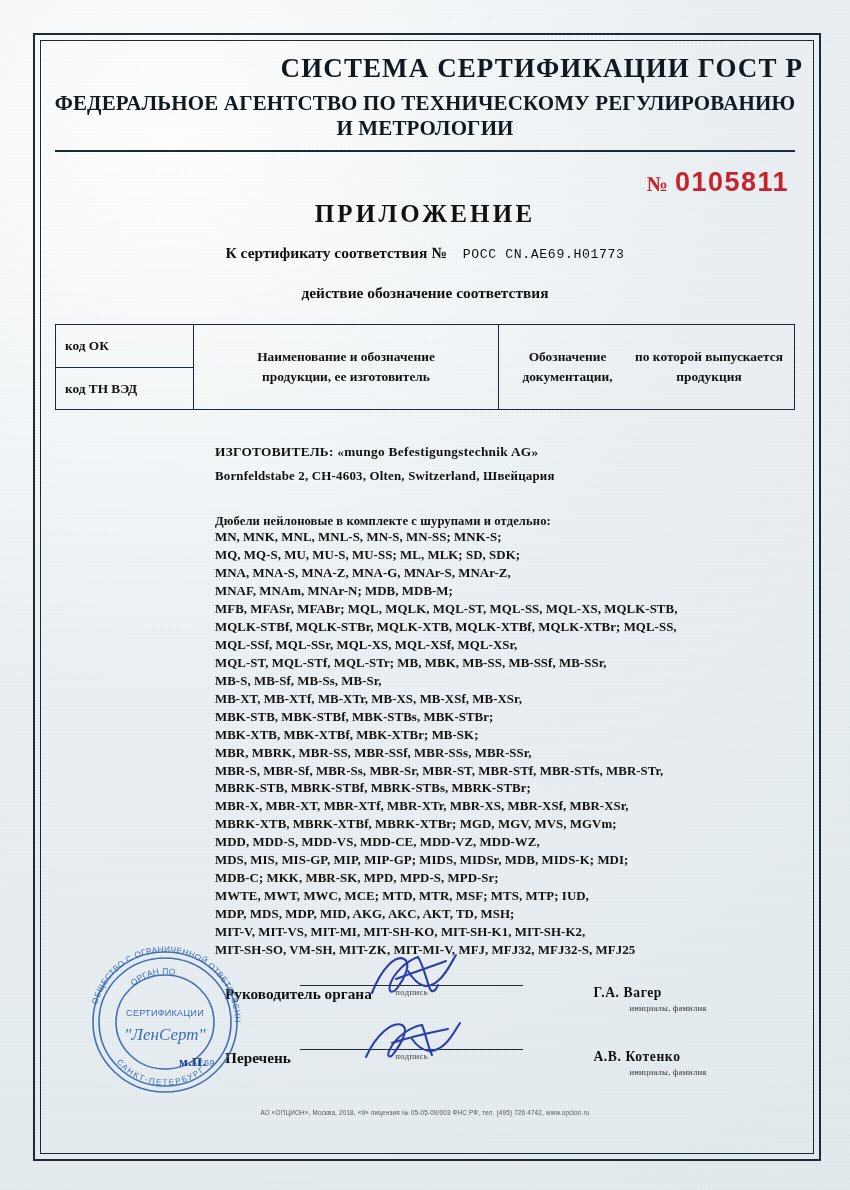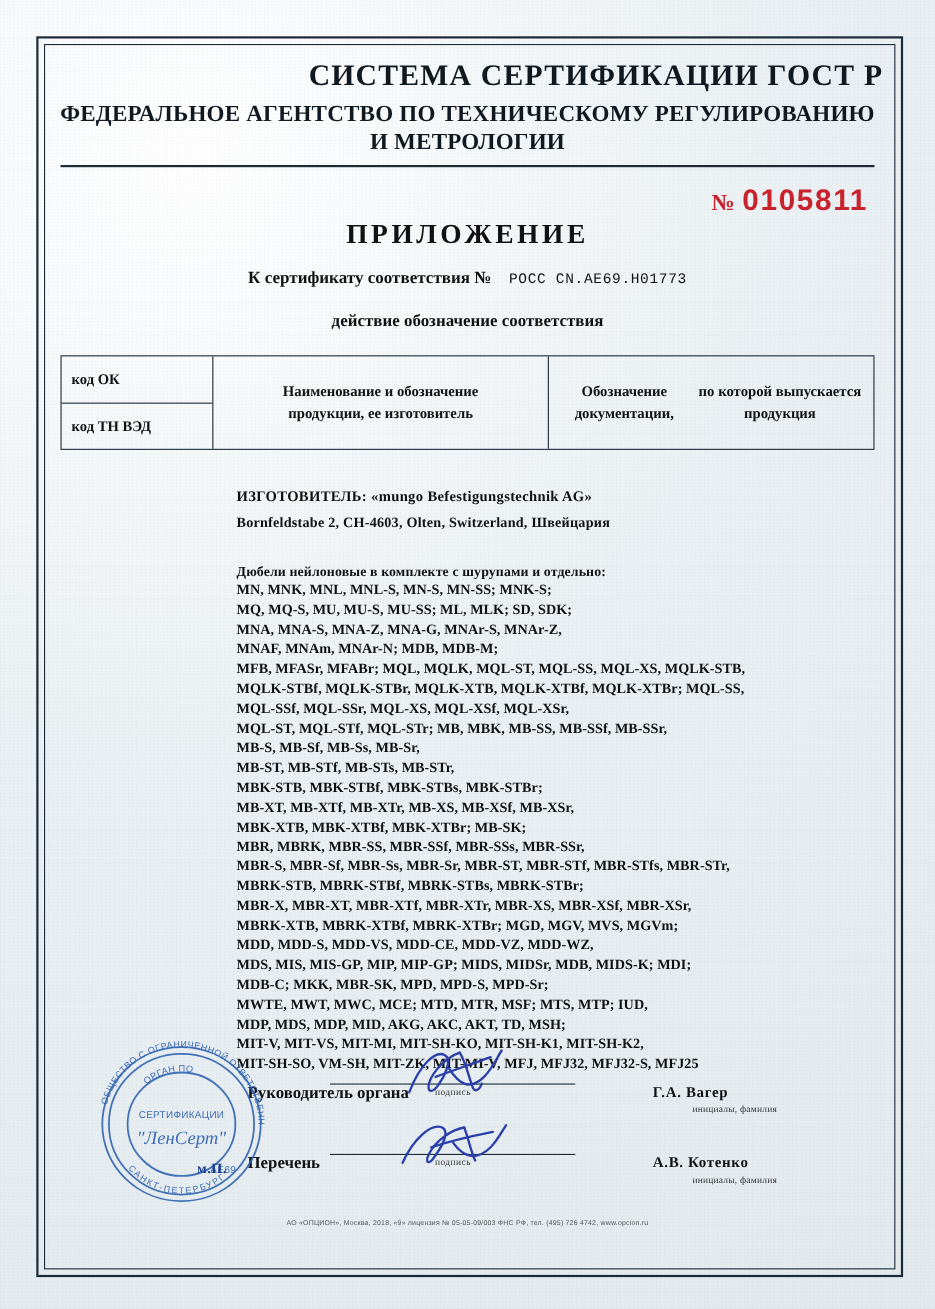--- a/index.html
+++ b/index.html
@@ -358,23 +358,22 @@
         <div id="product-lines-container">
             <div class="product-line">MN, MNK, MNL, MNL-S, MN-S, MN-SS; MNK-S;</div>
             <div class="product-line">MQ, MQ-S, MU, MU-S, MU-SS; ML, MLK; SD, SDK;</div>
             <div class="product-line">MNA, MNA-S, MNA-Z, MNA-G, MNAr-S, MNAr-Z,</div>
             <div class="product-line">MNAF, MNAm, MNAr-N; MDB, MDB-M;</div>
             <div class="product-line">MFB, MFASr, MFABr; MQL, MQLK, MQL-ST, MQL-SS, MQL-XS, MQLK-STB,</div>
             <div class="product-line">MQLK-STBf, MQLK-STBr, MQLK-XTB, MQLK-XTBf, MQLK-XTBr; MQL-SS,</div>
             <div class="product-line">MQL-SSf, MQL-SSr, MQL-XS, MQL-XSf, MQL-XSr,</div>
             <div class="product-line">MQL-ST, MQL-STf, MQL-STr; MB, MBK, MB-SS, MB-SSf, MB-SSr,</div>
             <div class="product-line">MB-S, MB-Sf, MB-Ss, MB-Sr,</div>
-            <div class="product-line">MB-ST, MB-STf, MB-STs,  MB-STr,</div>
+            <div class="product-line">MB-XT, MB-XTf, MB-XTr, MB-XS, MB-XSf, MB-XSr,</div>
             <div class="product-line">MBK-STB, MBK-STBf, MBK-STBs, MBK-STBr;</div>
-            <div class="product-line">MB-XT, MB-XTf, MB-XTr, MB-XS, MB-XSf, MB-XSr,</div>
             <div class="product-line">MBK-XTB, MBK-XTBf, MBK-XTBr; MB-SK;</div>
             <div class="product-line">MBR, MBRK, MBR-SS, MBR-SSf, MBR-SSs, MBR-SSr,</div>
             <div class="product-line">MBR-S, MBR-Sf, MBR-Ss, MBR-Sr, MBR-ST, MBR-STf, MBR-STfs, MBR-STr,</div>
             <div class="product-line">MBRK-STB, MBRK-STBf, MBRK-STBs, MBRK-STBr;</div>
             <div class="product-line">MBR-X, MBR-XT, MBR-XTf, MBR-XTr, MBR-XS,  MBR-XSf, MBR-XSr,</div>
             <div class="product-line">MBRK-XTB, MBRK-XTBf, MBRK-XTBr; MGD, MGV, MVS, MGVm;</div>
             <div class="product-line">MDD, MDD-S, MDD-VS, MDD-CE, MDD-VZ, MDD-WZ,</div>
             <div class="product-line">MDS, MIS, MIS-GP, MIP, MIP-GP; MIDS, MIDSr, MDB, MIDS-K; MDI;</div>
             <div class="product-line">MDB-C; MKK, MBR-SK, MPD, MPD-S, MPD-Sr;</div>
             <div class="product-line">MWTE, MWT, MWC, MCE; MTD, MTR, MSF; MTS, MTP; IUD,</div>

